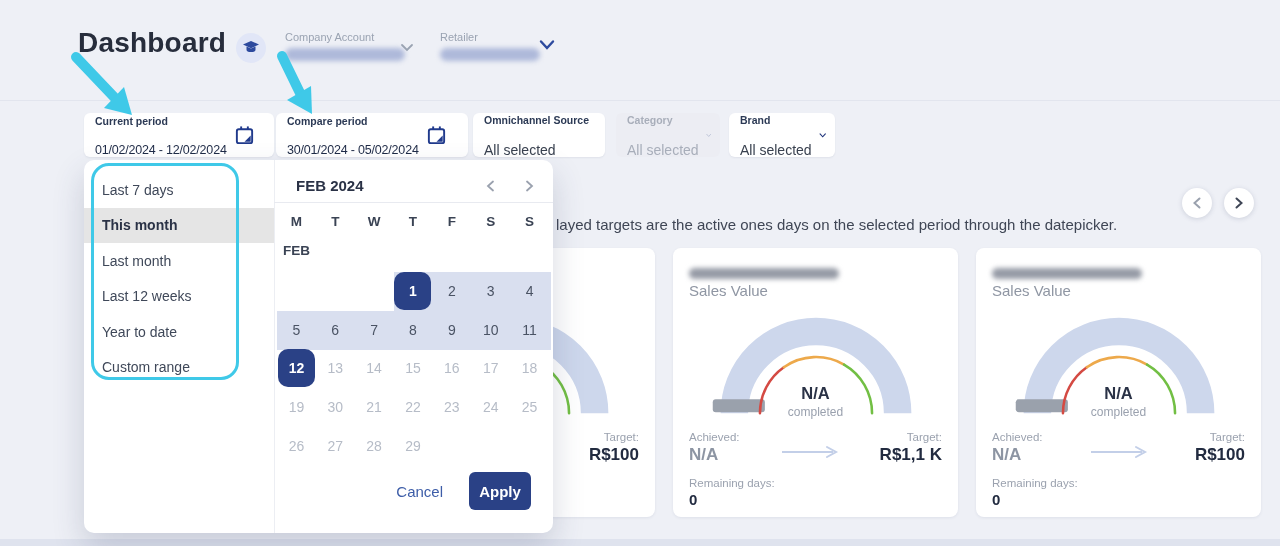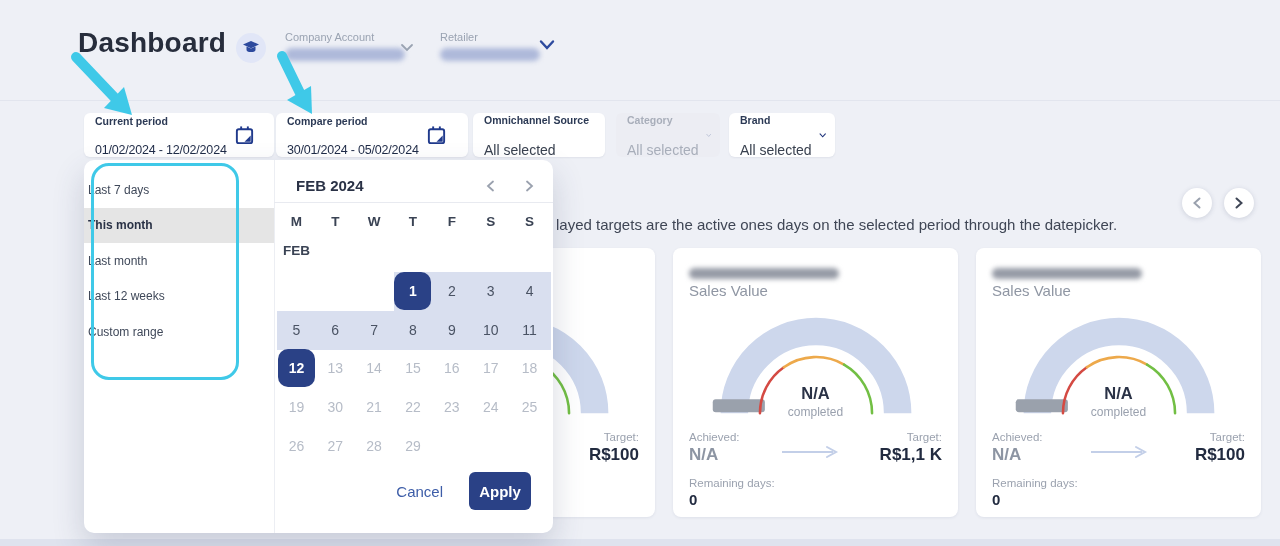--- a/index.html
+++ b/index.html
@@ -52,21 +52,21 @@
   .stat-target { font-size:17px; font-weight:700; color:#222b40; margin-top:2px; }
   .stat-arrow { margin-top:14px; }
   .remaining { margin-top:12px; }
   .remaining-value { font-size:15px; font-weight:700; color:#222b40; margin-top:2px; }
   
   .datepicker {
     position:absolute; left:84px; top:160px; width:469px; height:373px; background:#fff; border-radius:10px;
     box-shadow:0 14px 32px rgba(50,60,100,.20); z-index:20;
   }
   .preset-col { position:absolute; left:0; top:12px; width:190px; }
-  .preset { height:35.5px; display:flex; align-items:center; padding-left:4px; font-size:12px; color:#3f4859; cursor:pointer;text-align:center; }
+  .preset { height:35.5px; display:flex; align-items:center; padding-left:18px; font-size:14px; color:#3f4859; cursor:pointer;text-align:center; }
   .preset-selected { background:#e5e5e5; font-weight:700; color:#2a3246; }
   .v-divider { position:absolute; left:190px; top:0; bottom:0; width:1px; background:#eceef3; }
   .month-label { position:absolute; left:212px; top:17px; font-size:15px; font-weight:600; color:#2a3246; }
   .cal-chev { position:absolute; top:14px; width:24px; height:24px; display:flex; align-items:center; justify-content:center; cursor:pointer; }
   .cal-chev.prev { left:394px; }
   .cal-chev.next { left:433px; }
   .h-divider { position:absolute; left:190px; right:0; top:42px; height:1px; background:#e8eaf0; }
   .dheaders { position:absolute; left:193px; top:50px; width:272px; display:grid; grid-template-columns:repeat(7,1fr); }
   .dhead { height:22px; display:flex; align-items:center; justify-content:center; font-size:13.5px; font-weight:600; color:#3a4354; }
   .month-row-label { position:absolute; left:193px; top:83px; width:38.8px; text-align:center; font-size:13.5px; font-weight:600; color:#3a4354; }
@@ -291,20 +291,21 @@
     </div>
   </div>
 </div>
 
 <div class="datepicker">
   <div class="preset-col">
       <div class="preset">Last 7 days</div>
       <div class="preset preset-selected">This month</div>
       <div class="preset">Last month</div>
       <div class="preset">Last 12 weeks</div>
+      <div class="preset">Year to date</div>
       <div class="preset">Custom range</div>
     </div>
   <div class="v-divider"></div>
 
   <div class="month-label">FEB 2024</div>
   <div class="cal-chev prev">
     <svg width="9" height="12" viewBox="0 0 9 12">
       <path d="M7 1.5 L2 6 L7 10.5" fill="none" stroke="#9aa1ae" stroke-width="1.8" stroke-linecap="round"></path>
     </svg>
   </div>

